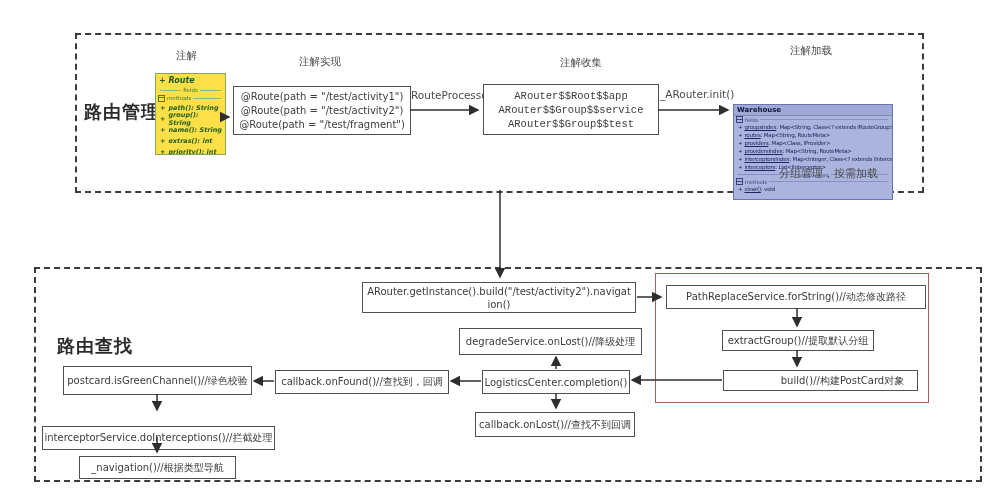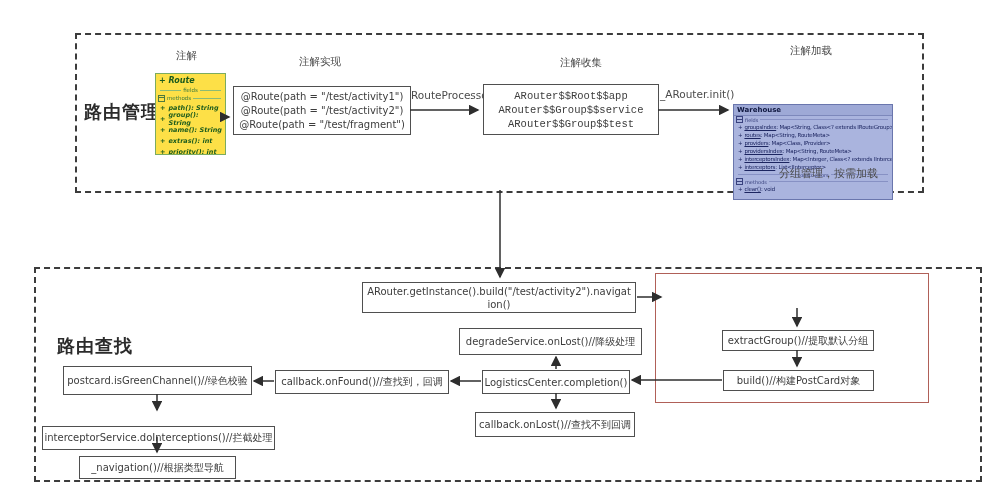--- a/index.html
+++ b/index.html
@@ -159,22 +159,23 @@
         <span class="wtype">void</span>
       </div>
   </div>
 
   <div class="footnote" style="left:779px;top:166px;">分组管理，按需加载</div>
 
   <div class="node thick wrap" style="left:362px;top:282px;width:274px;height:31px;">ARouter.getInstance().build("/test/activity2").navigation()</div>
 
   <div class="groupbox" style="left:655px;top:273px;width:272px;height:128px;"></div>
 
+  <div class="node" style="left:666px;top:285px;width:258px;height:22px;">PathReplaceService.forString()//动态修改路径</div>
   <div class="node" style="left:722px;top:330px;width:150px;height:19px;">extractGroup()//提取默认分组</div>
-  <div class="node" style="left:723px;top:370px;width:149px;height:19px;">build()//构建PostCard对象</div>
+  <div class="node" style="left:723px;top:370px;width:149px;height:19px;padding-left:44px;">build()//构建PostCard对象</div>
   <div class="node" style="left:482px;top:370px;width:146px;height:22px;">LogisticsCenter.completion()</div>
   <div class="node" style="left:459px;top:328px;width:181px;height:25px;">degradeService.onLost()//降级处理</div>
   <div class="node" style="left:275px;top:370px;width:172px;height:22px;">callback.onFound()//查找到，回调</div>
   <div class="node" style="left:475px;top:412px;width:158px;height:23px;">callback.onLost()//查找不到回调</div>
   <div class="node" style="left:63px;top:366px;width:187px;height:27px;">postcard.isGreenChannel()//绿色校验</div>
   <div class="node" style="left:42px;top:426px;width:231px;height:22px;">interceptorService.doInterceptions()//拦截处理</div>
   <div class="node" style="left:79px;top:456px;width:155px;height:21px;">_navigation()//根据类型导航</div>
 
   <svg class="overlay" xmlns="http://www.w3.org/2000/svg">
     <defs>

